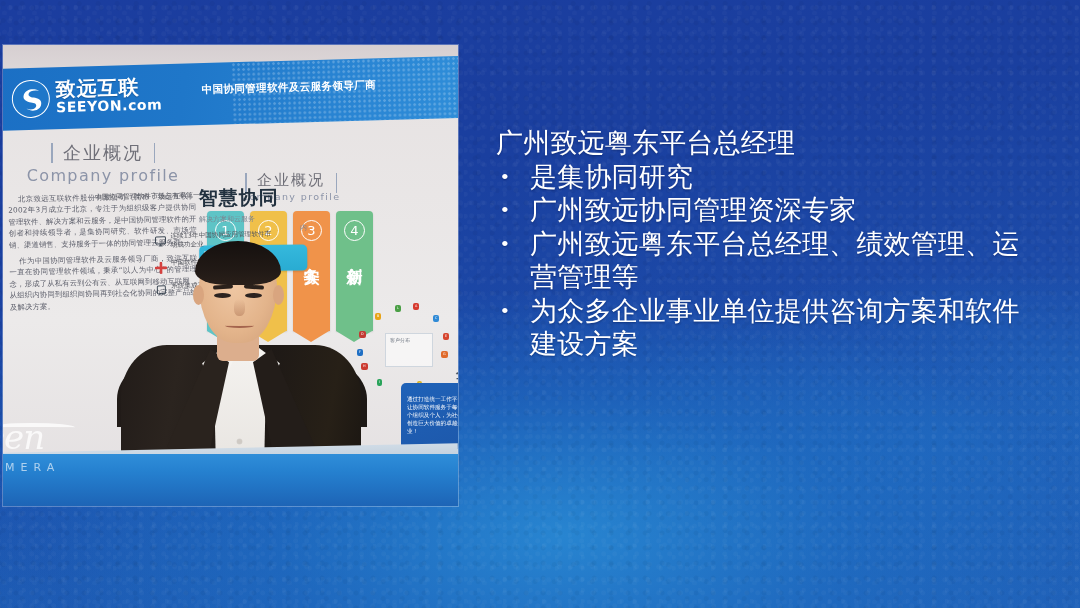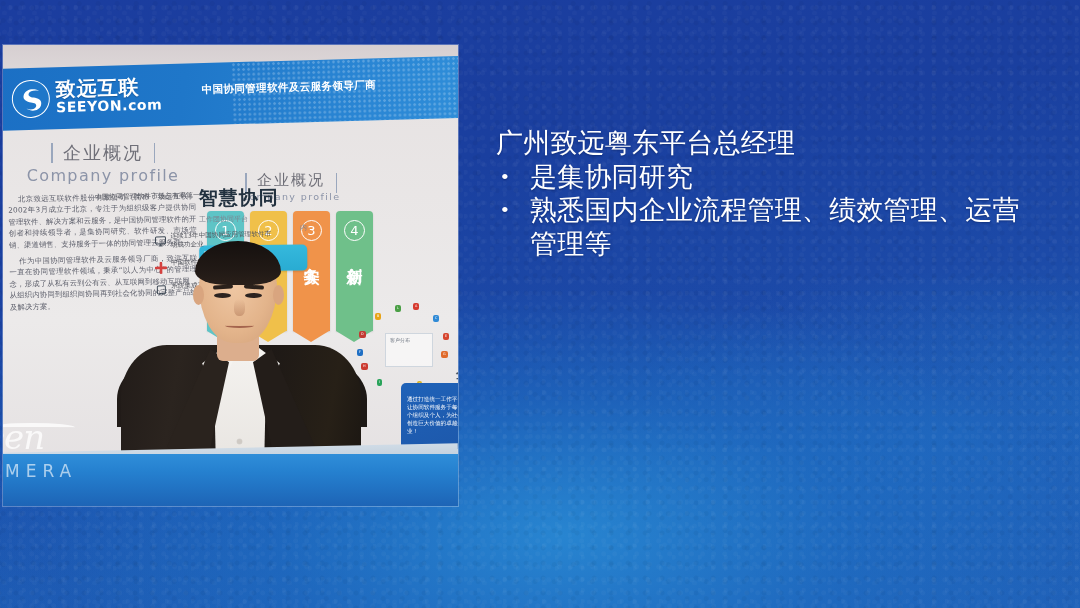--- a/index.html
+++ b/index.html
@@ -266,21 +266,21 @@
   .btn1,.btn2,.btn3 { position:absolute; left:116px; width:5px; height:5px; border-radius:50%;
     background:#cfcac4; box-shadow:0 0 0 .5px rgba(0,0,0,.08); }
   .btn1 { top:198px; } .btn2 { top:226px; } .btn3 { top:254px; }
 
   
   .watermark { position:absolute; left:-18px; top:372px; width:130px; height:70px; pointer-events:none; }
   .wm-script { position:absolute; left:0; top:0; color:rgba(255,255,255,.78); font-size:34px;
     font-family:"DejaVu Serif", serif; font-style:italic; letter-spacing:-1px; }
   .wm-script::after { content:""; position:absolute; left:4px; top:6px; width:86px; height:5px;
     border-top:4px solid rgba(255,255,255,.78); border-radius:50%; }
-  .wm-sub { position:absolute; left:20px; top:44px; color:rgba(255,255,255,.62); font-size:17px;
+  .wm-sub { position:absolute; left:20px; top:44px; color:rgba(255,255,255,.62); font-size:11px;
     letter-spacing:6px; font-family:"DejaVu Sans", sans-serif; }
 </style>
 </head>
 <body>
 
 <div id="slide">
 
   <div id="photo">
     <div class="wall"></div>
     <div class="board-top"></div>
@@ -325,21 +325,21 @@
         <div class="ribbon" style="--c:#6fc08a;background:#6fc08a">
           <span class="num">4</span>
           <span class="word">创新</span>
         </div>
       </div>
     </div>
 
     <div class="smart">
       <div class="smart-title">智慧协同</div>
       <div class="smart-sub">
-        <span>工作团协同平台</span>
+        <span>解决方案和云服务</span>
         <span class="r">内</span>
       </div>
       <div class="pill">
         <span>协同生态</span>
       </div>
     </div>
 
     <div class="culture-note">中国协同管理软件市场占有率第一</div>
 
     <div class="badges">
@@ -427,17 +427,19 @@
     <div class="watermark">
       <div class="wm-script">een</div>
       <div class="wm-sub">MERA</div>
     </div>
   </div>
 
   <div id="textblock">
     <div class="headline">广州致远粤东平台总经理</div>
     <ul>
       <li>是集协同研究</li>
-      <li>熟悉国内企业流程管理、绩效管理、运营管理等</li>
+      <li>广州致远协同管理资深专家</li>
+      <li>广州致远粤东平台总经理、绩效管理、运营管理等</li>
+      <li>为众多企业事业单位提供咨询方案和软件建设方案</li>
     </ul>
   </div>
 
 </div>
 
 </body></html>

